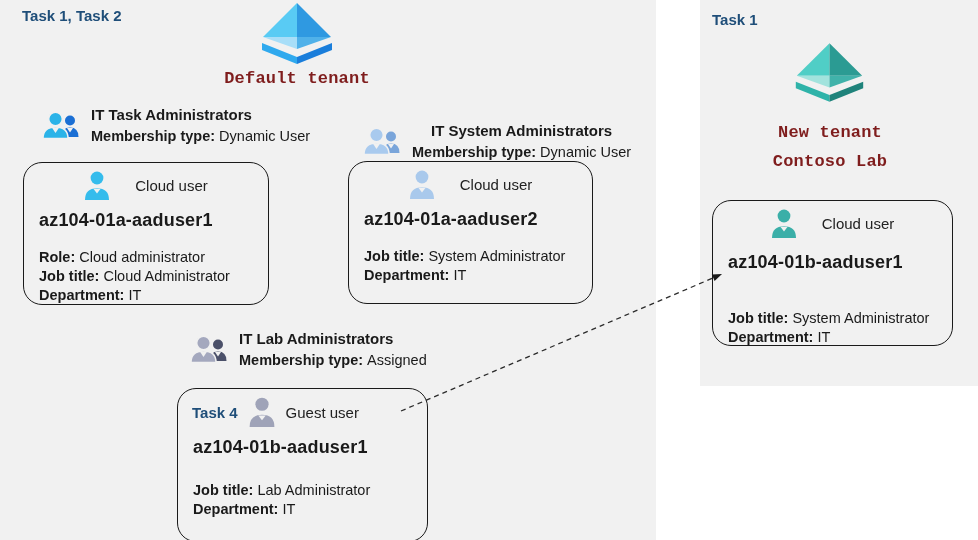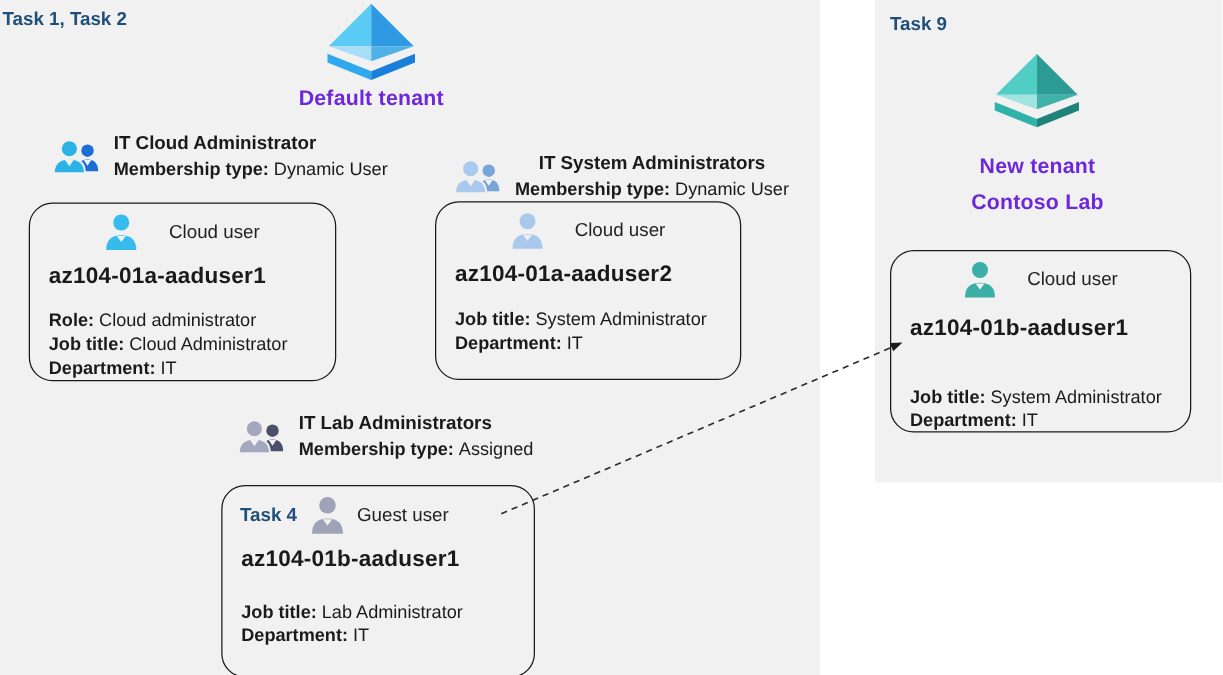--- a/index.html
+++ b/index.html
@@ -5,21 +5,21 @@
   html,body{margin:0;padding:0;background:#ffffff;}
   .canvas{
     position:relative;width:978px;height:540px;background:#ffffff;
     font-family:"Liberation Sans",sans-serif;color:#1a1a1a;overflow:hidden;
   }
   .panel{position:absolute;background:#f1f1f1;}
   .panel-left{left:0;top:0;width:656px;height:540px;}
   .panel-right{left:700px;top:0;width:278px;height:386px;}
   .abs{position:absolute;}
   .task-label{position:absolute;font-size:15px;font-weight:bold;color:#1f4e79;white-space:nowrap;}
-  .tenant-name{position:absolute;font-size:17px;font-weight:bold;color:#6d28d9;text-align:center;letter-spacing:.2px;}
+  .tenant-name{position:absolute;font-size:17px;font-weight:bold;color:#7f1d1d;text-align:center;letter-spacing:.2px;font-family:Liberation Mono, monospace;}
   .tenant-name-2line{line-height:29px;}
   .group{position:absolute;display:flex;gap:9px;}
   .group-icon{margin-top:5px;flex:0 0 auto;}
   .group-title{font-size:15px;font-weight:bold;line-height:21px;white-space:nowrap;}
   .group-sub{font-size:14.5px;line-height:22px;white-space:nowrap;}
   .blabel{font-weight:bold;margin-right:4px;}
   .card{
     position:absolute;border:1.5px solid #1a1a1a;border-radius:19px;
     box-sizing:border-box;background:transparent;
   }
@@ -35,21 +35,21 @@
   .arrow-overlay{position:absolute;left:0;top:0;pointer-events:none;}
 </style>
 </head>
 <body>
 
 <div class="canvas">
 
   <div class="panel panel-left"></div>
   <div class="panel panel-right"></div>
 
-  <div class="task-label" style="left:2px;top:7px;">Task 1, Task 2</div>
+  <div class="task-label" style="left:22px;top:7px;">Task 1, Task 2</div>
 
   <svg class="abs" style="left:257px;top:2px;" width="80" height="62" viewBox="0 0 80 62">
     <polygon points="40,1 6,35 40,35" fill="#59cbf4"></polygon>
     <polygon points="40,1 40,35 74,35" fill="#2f99e1"></polygon>
     <polygon points="6,35 40,47 40,35" fill="#a8def8"></polygon>
     <polygon points="40,35 40,47 74,35" fill="#50b1e9"></polygon>
     <polygon points="5,41 40,55 40,62 5,48" fill="#2fa9ee"></polygon>
     <polygon points="75,41 40,55 40,62 75,48" fill="#1a7edb"></polygon>
   </svg>
   <div class="tenant-name" style="left:222px;top:69px;width:150px;">Default tenant</div>
@@ -57,21 +57,21 @@
   <div class="group" style="left:42px;top:104px;">
     <svg class="group-icon" width="40" height="37" viewBox="0 0 40 37">
       <circle cx="28" cy="11.5" r="5" fill="#1b6fd4"></circle>
       <path d="M19.5,28 Q19.5,18.5 28,18.5 Q36.5,18.5 36.5,28 Z" fill="#1b6fd4"></path>
       <path d="M25,19 L28,23.5 L31,19 Z" fill="#f1f1f1"></path>
       <circle cx="13.5" cy="10" r="6.8" fill="#2bb3e8" stroke="#f1f1f1" stroke-width="1.5"></circle>
       <path d="M1,29.5 Q1,18 13.5,18 Q26,18 26,29.5 Z" fill="#2bb3e8" stroke="#f1f1f1" stroke-width="1.5"></path>
       <path d="M9.8,18.6 L13.5,24 L17.2,18.6 Z" fill="#f1f1f1"></path>
     </svg>
     <div class="group-text">
-      <div class="group-title">IT Cloud Administrator</div>
+      <div class="group-title">IT Task Administrators</div>
       <div class="group-sub">
         <span class="blabel">Membership type:</span><span>Dynamic User</span>
       </div>
     </div>
   </div>
 
   <div class="group" style="left:363px;top:120px;text-align:center;">
     <svg class="group-icon" width="40" height="37" viewBox="0 0 40 37">
       <circle cx="28" cy="11.5" r="5" fill="#7aa5da"></circle>
       <path d="M19.5,28 Q19.5,18.5 28,18.5 Q36.5,18.5 36.5,28 Z" fill="#7aa5da"></path>
@@ -148,21 +148,21 @@
       </svg>
       <span>Guest user</span>
     </div>
     <div class="user-name">az104-01b-aaduser1</div>
     <div class="fields">
       <div class="field"><span class="blabel">Job title:</span><span>Lab Administrator</span></div>
       <div class="field"><span class="blabel">Department:</span><span>IT</span></div>
     </div>
   </div>
 
-  <div class="task-label" style="left:712px;top:11px;">Task 9</div>
+  <div class="task-label" style="left:712px;top:11px;">Task 1</div>
 
   <svg class="abs" style="left:791px;top:39px;" width="77" height="66" viewBox="0 0 80 62">
     <polygon points="40,1 6,35 40,35" fill="#50cec6"></polygon>
     <polygon points="40,1 40,35 74,35" fill="#2b9b93"></polygon>
     <polygon points="6,35 40,47 40,35" fill="#a2e3dd"></polygon>
     <polygon points="40,35 40,47 74,35" fill="#40b2aa"></polygon>
     <polygon points="5,41 40,55 40,62 5,48" fill="#2fb3a9"></polygon>
     <polygon points="75,41 40,55 40,62 75,48" fill="#1f837b"></polygon>
   </svg>
   <div class="tenant-name tenant-name-2line" style="left:740px;top:118px;width:180px;">

